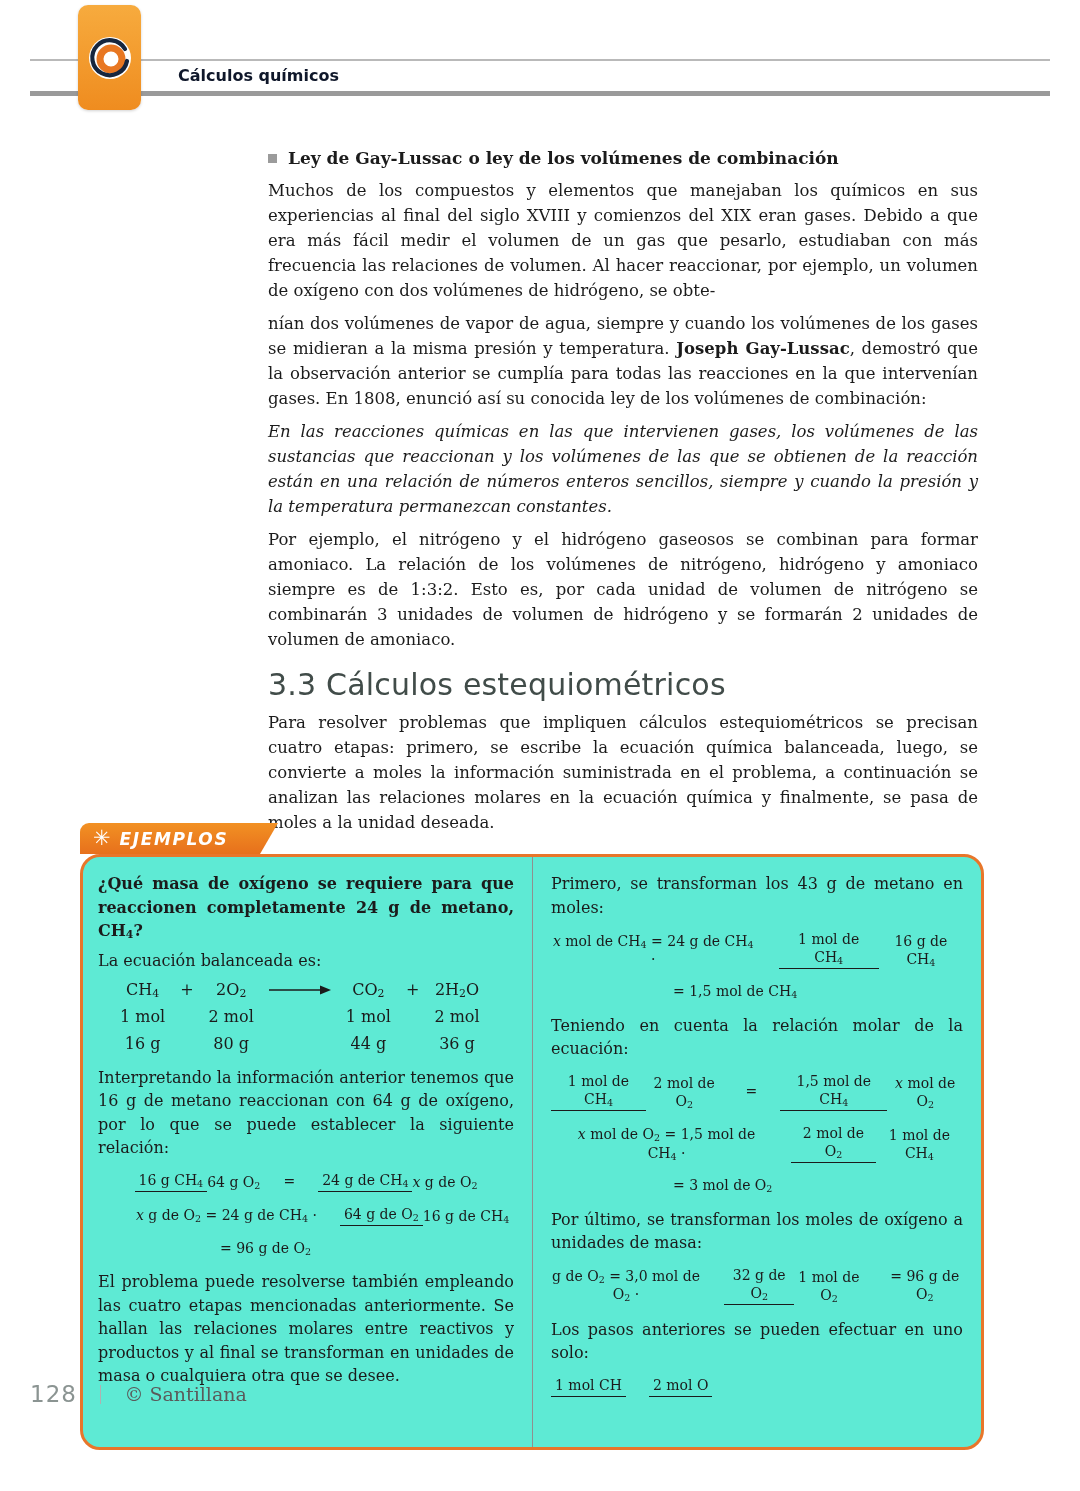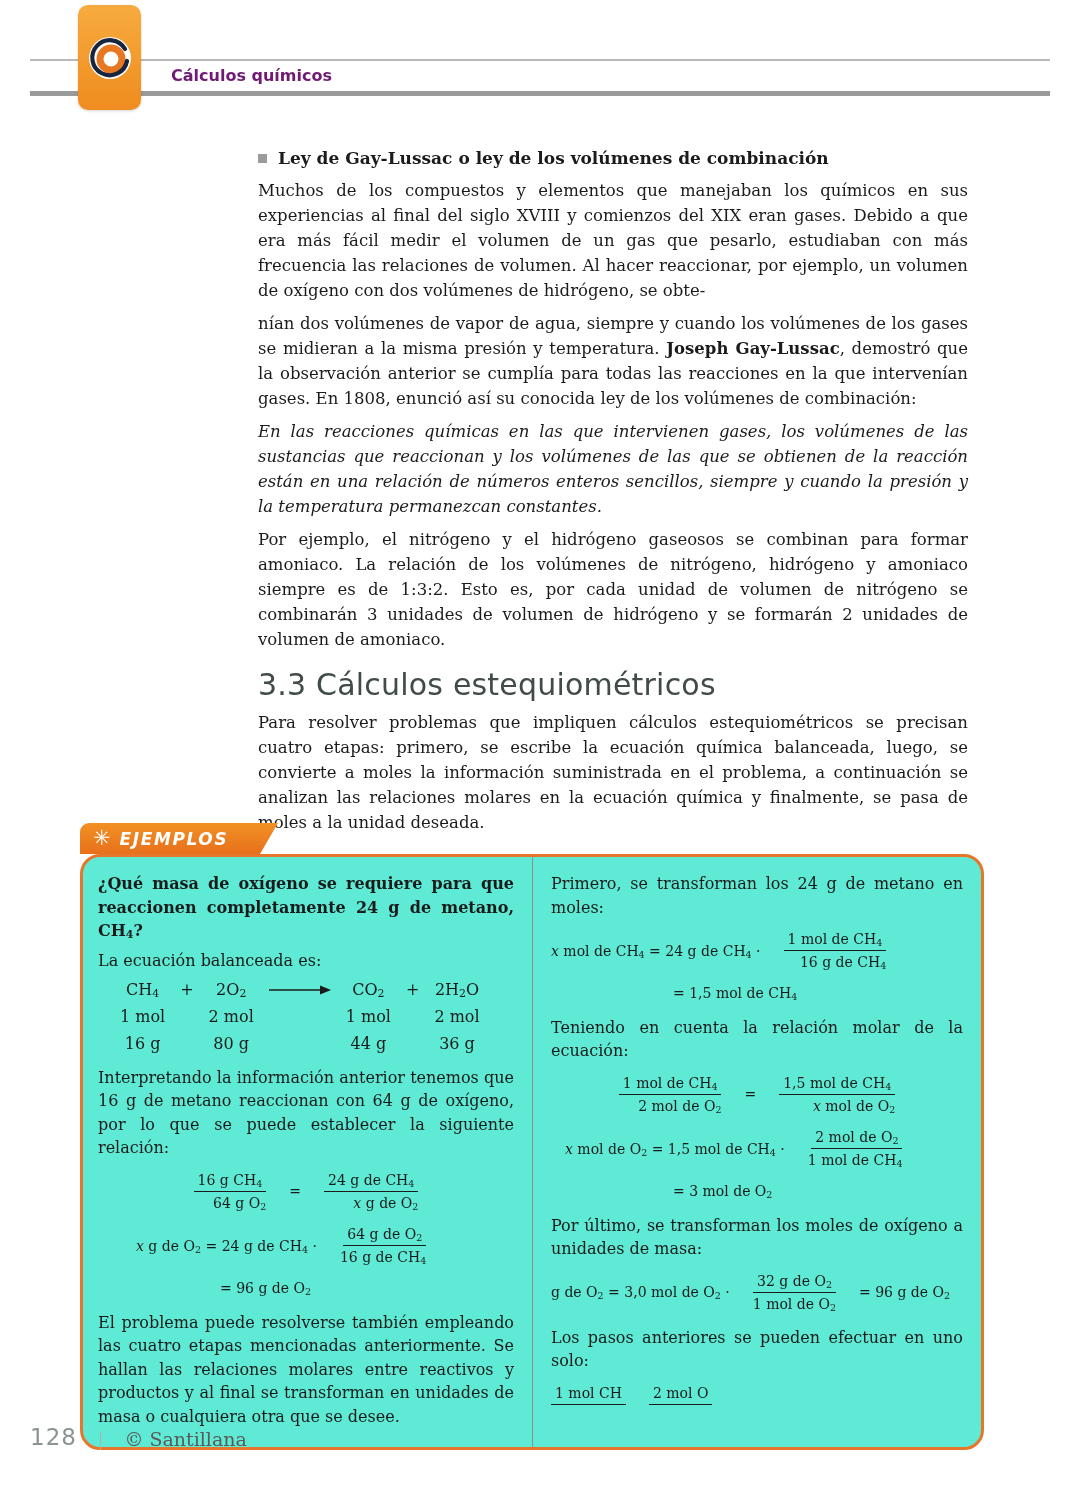--- a/index.html
+++ b/index.html
@@ -7,25 +7,25 @@
   body{width:1080px;height:1491px;position:relative;font-family:"DejaVu Serif",serif;color:#1b1b1b}
   .page{position:absolute;inset:0;background:#fff;overflow:hidden}
 
   
   .rule{position:absolute;left:30px;right:30px}
   .rule.thin{top:59px;height:2px;background:#b9b9b9}
   .rule.thick{top:91px;height:5px;background:#9a9a9a}
   .chapter-badge{position:absolute;left:78px;top:5px;width:63px;height:105px;border-radius:10px;
     background:linear-gradient(#f7ab3e,#ef8c1f);display:flex;align-items:center;justify-content:center;
     z-index:3;box-shadow:0 1px 3px rgba(0,0,0,.18)}
-  .chapter-title{position:absolute;left:171px;top:66px;font-family:"DejaVu Sans",sans-serif;
-    font-weight:bold;font-size:16px;color:#701a75;z-index:2}
-
-  
-  .content{position:absolute;left:258px;top:146px;width:710px;font-size:16.5px;line-height:25px;text-align:justify}
+  .chapter-title{position:absolute;left:178px;top:66px;font-family:"DejaVu Sans",sans-serif;
+    font-weight:bold;font-size:16px;color:#0f172a;z-index:2}
+
+  
+  .content{position:absolute;left:268px;top:146px;width:710px;font-size:16.5px;line-height:25px;text-align:justify}
   .content p{margin-bottom:8px}
   .law-heading{font-size:17px;font-weight:bold;margin-bottom:7px;display:flex;align-items:center;gap:11px;text-align:left}
   .bullet-square{width:9px;height:9px;background:#9b9b9b;display:inline-block;flex:none}
   .italic{font-style:italic}
   h2.section-heading{font-family:"DejaVu Sans",sans-serif;font-weight:normal;font-size:30px;color:#414c49;
     margin:20px 0 13px;text-align:left;letter-spacing:.2px}
 
   
   .ejemplos{position:absolute;left:80px;top:823px;width:904px}
   .ej-tab{position:relative;width:198px;height:31px;background:linear-gradient(#f29123,#e7701c);
@@ -43,28 +43,28 @@
   .chem-eq{display:grid;grid-template-columns:repeat(7,max-content);column-gap:15px;row-gap:8px;
     margin:8px 0 12px 22px;text-align:left;line-height:1.2;align-items:center;justify-items:center}
   .chem-eq .arrow{display:flex;align-items:center}
 
   
   .math{display:flex;align-items:center;gap:23px;margin:11px 0 13px;line-height:1.3;text-align:center;font-size:14px}
   .math.c{justify-content:center}
   .math.i1{padding-left:38px}
   .math.i2{padding-left:122px}
   .math.i3{padding-left:14px}
-  .frac{display:inline-flex;flex-direction:column;align-items:flex-end}
+  .frac{display:inline-flex;flex-direction:row;align-items:flex-start}
   .frac .num{border-bottom:1.5px solid #1b1b1b;padding:0 4px 2px}
   .frac .den{padding-top:2px}
   sub{font-size:68%;line-height:0;vertical-align:-0.22em}
   .var,i.var{font-style:italic}
 
   
-  .footer{position:absolute;left:30px;top:1424px;display:flex;align-items:flex-end;gap:23px}
+  .footer{position:absolute;left:30px;top:1381px;display:flex;align-items:center;gap:23px}
   .page-num{font-family:"DejaVu Sans",sans-serif;font-size:23px;color:#8b9492;letter-spacing:1px}
   .footer-sep{width:1.5px;height:19px;background:#b0b0b0}
   .publisher{font-size:19px;color:#5a5a5a}
 </style>
 </head>
 <body>
 
 <div class="page">
 
   <div class="rule thin"></div>
@@ -157,21 +157,21 @@
         </div>
 
         <div class="math i2">
           <span>= 96 g de O<sub>2</sub></span>
         </div>
 
         <p>El problema puede resolverse también empleando las cuatro etapas mencionadas anteriormente. Se hallan las relaciones molares entre reactivos y productos y al final se transforman en unidades de masa o cualquiera otra que se desee.</p>
       </div>
 
       <div class="ej-col right">
-        <p>Primero, se transforman los 24 g de metano en moles:</p>
+        <p>Primero, se transforman los 43 g de metano en moles:</p>
 
         <div class="math">
           <span><i class="var">x</i> mol de CH<sub>4</sub> = 24 g de CH<sub>4</sub> ·</span>
           <span class="frac">
               <span class="num">1 mol de CH<sub>4</sub></span>
               <span class="den">16 g de CH<sub>4</sub></span>
             </span>
         </div>
 
         <div class="math i2">

